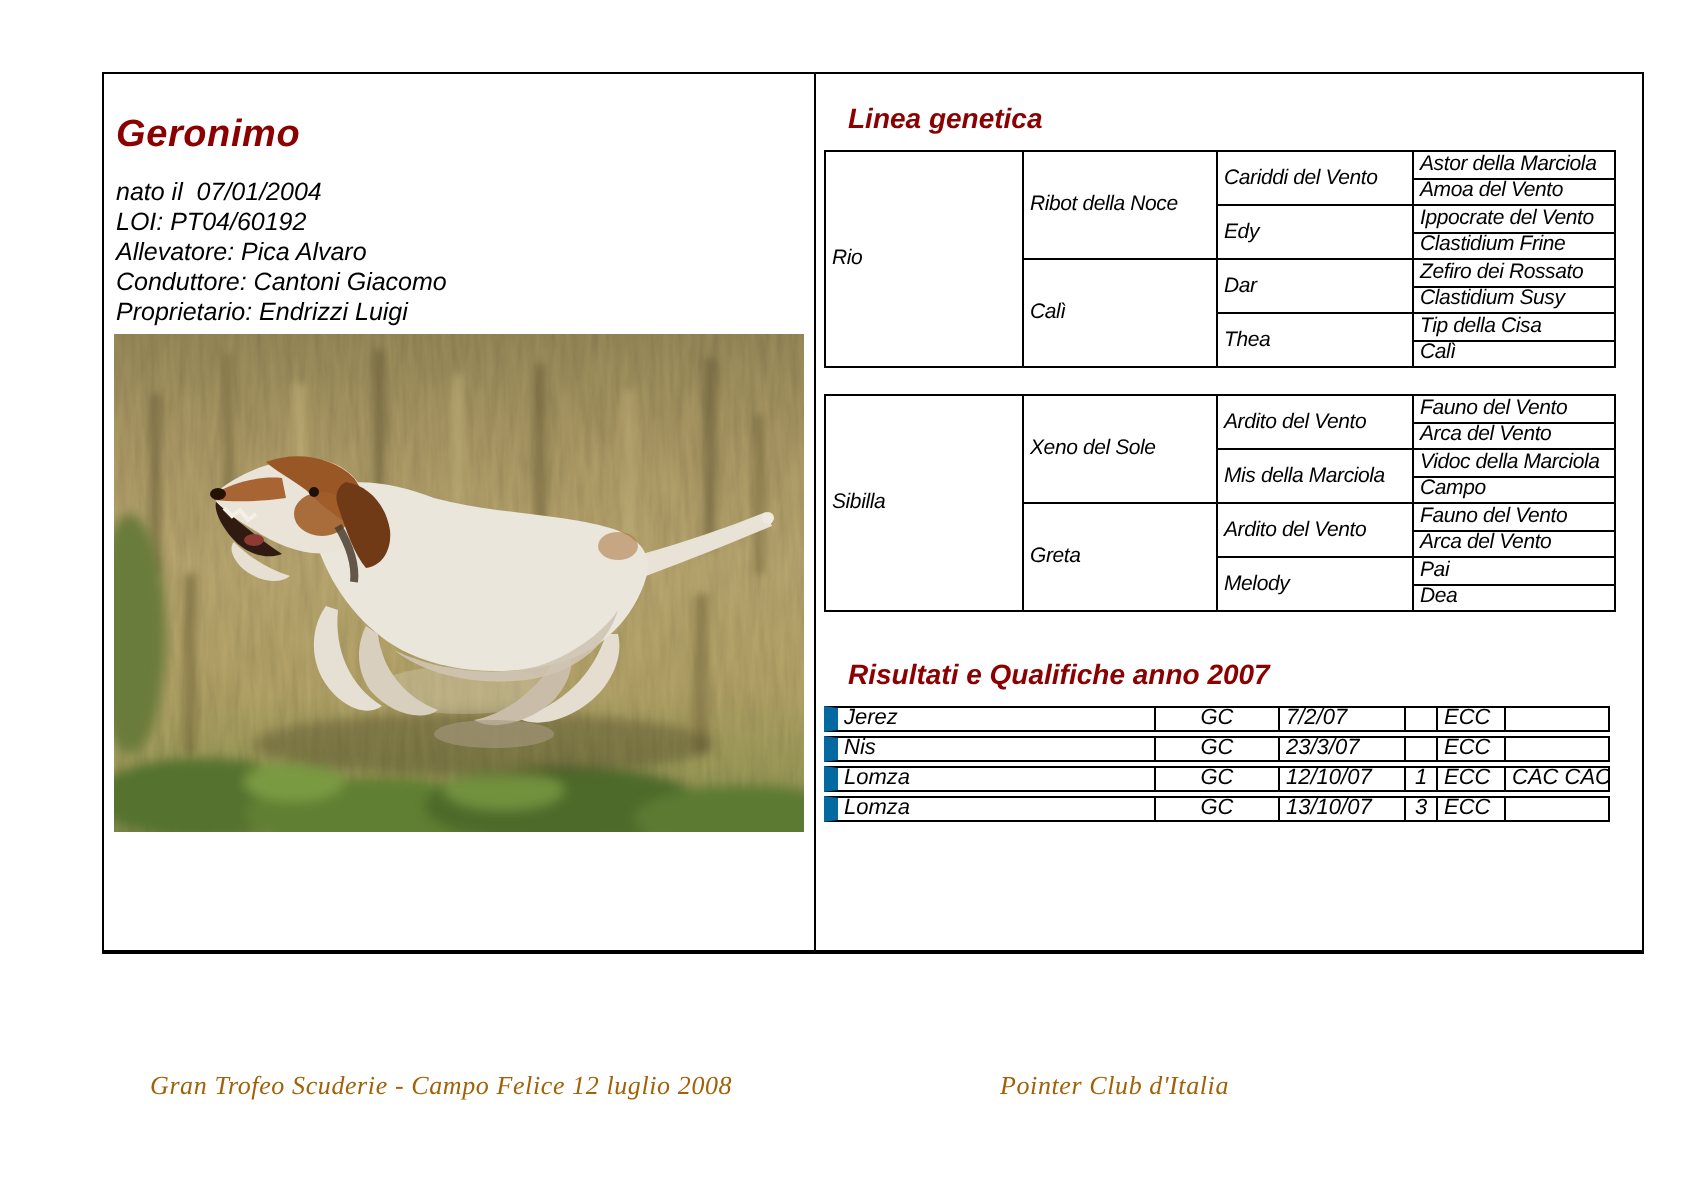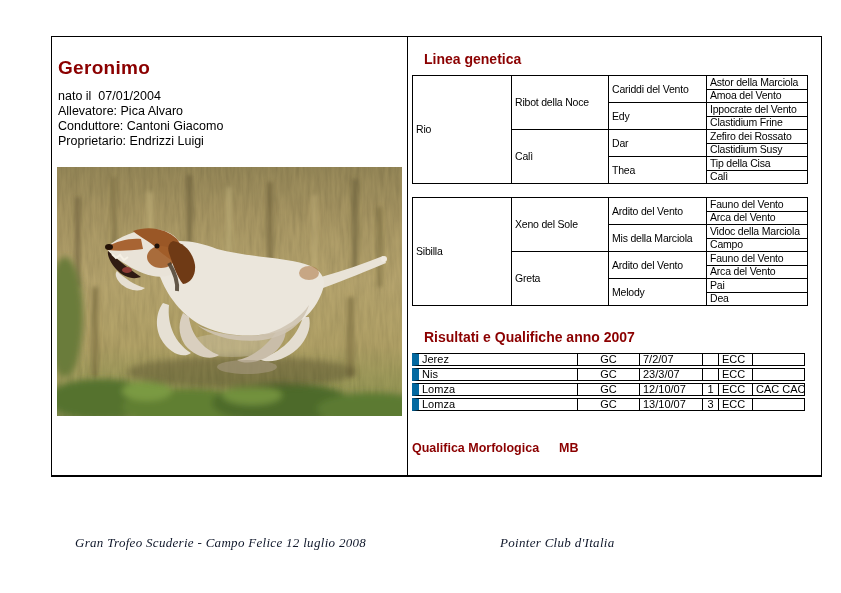--- a/index.html
+++ b/index.html
@@ -3,21 +3,21 @@
 <meta charset="utf-8">
 <style>
   html,body{margin:0;padding:0;background:#ffffff;}
   .canvas{
     position:relative;width:841px;height:593px;background:#ffffff;
     font-family:"Liberation Sans","DejaVu Sans",sans-serif;color:#000;
     overflow:hidden;
   }
   .frame{
     position:absolute;left:51px;top:36px;width:769px;height:438px;
-    border:1px solid #000;border-bottom-width:2px;background:#fff;
+    border:1px solid #000;border-bottom-width:2px;background:#fff;font-style:italic;
   }
   .divider{position:absolute;left:355px;top:0;height:100%;width:1px;background:#000;}
 
   
   .left-panel{position:absolute;left:0;top:0;width:355px;height:100%;}
   .dog-title{
     position:absolute;left:6px;top:20px;margin:0;
     font-size:19px;line-height:22px;font-weight:bold;color:#8B0000;letter-spacing:.3px;
   }
   .info{position:absolute;left:6px;top:52px;font-size:12.5px;line-height:15px;}
@@ -62,36 +62,37 @@
 
   .morph{
     position:absolute;left:4px;top:404px;font-size:12.5px;font-weight:bold;color:#8B0000;
     white-space:nowrap;
   }
   .morph .morph-val{margin-left:20px;}
 
   
   .footer-left,.footer-right{
     position:absolute;top:535px;font-family:"Liberation Serif","DejaVu Serif",serif;
-    font-style:italic;font-size:13px;color:#0f172a;letter-spacing:.3px;white-space:nowrap;
+    font-style:italic;font-size:13px;color:#a16207;letter-spacing:.3px;white-space:nowrap;
   }
   .footer-left{left:75px;}
   .footer-right{left:500px;width:295px;text-align:left;}
 </style>
 </head>
 <body>
 
 <div class="canvas">
   <div class="frame">
     <div class="divider"></div>
 
     <div class="left-panel">
       <h1 class="dog-title">Geronimo</h1>
       <div class="info">
         <div>nato il  07/01/2004</div>
+        <div>LOI: PT04/60192</div>
         <div>Allevatore: Pica Alvaro</div>
         <div>Conduttore: Cantoni Giacomo</div>
         <div>Proprietario: Endrizzi Luigi</div>
       </div>
 
       <div class="photo">
         <svg width="345" height="249" viewBox="0 0 345 249" role="img">
           <defs>
             <linearGradient id="gField" x1="0" y1="0" x2="0" y2="1">
               <stop offset="0" stop-color="#75683f"></stop>
@@ -303,21 +304,18 @@
             <td class="c-event">Lomza</td>
             <td class="c-type">GC</td>
             <td class="c-date">13/10/07</td>
             <td class="c-place">3</td>
             <td class="c-qual">ECC</td>
             <td class="c-titles"></td>
           </tr>
         </tbody>
       </table>
 
-      <div class="morph">
-        <span>Qualifica Morfologica</span><span class="morph-val">MB</span>
-      </div>
     </div>
   </div>
 
   <div class="footer-left">Gran Trofeo Scuderie - Campo Felice 12 luglio 2008</div>
   <div class="footer-right">Pointer Club d'Italia</div>
 </div>
 
 </body></html>

